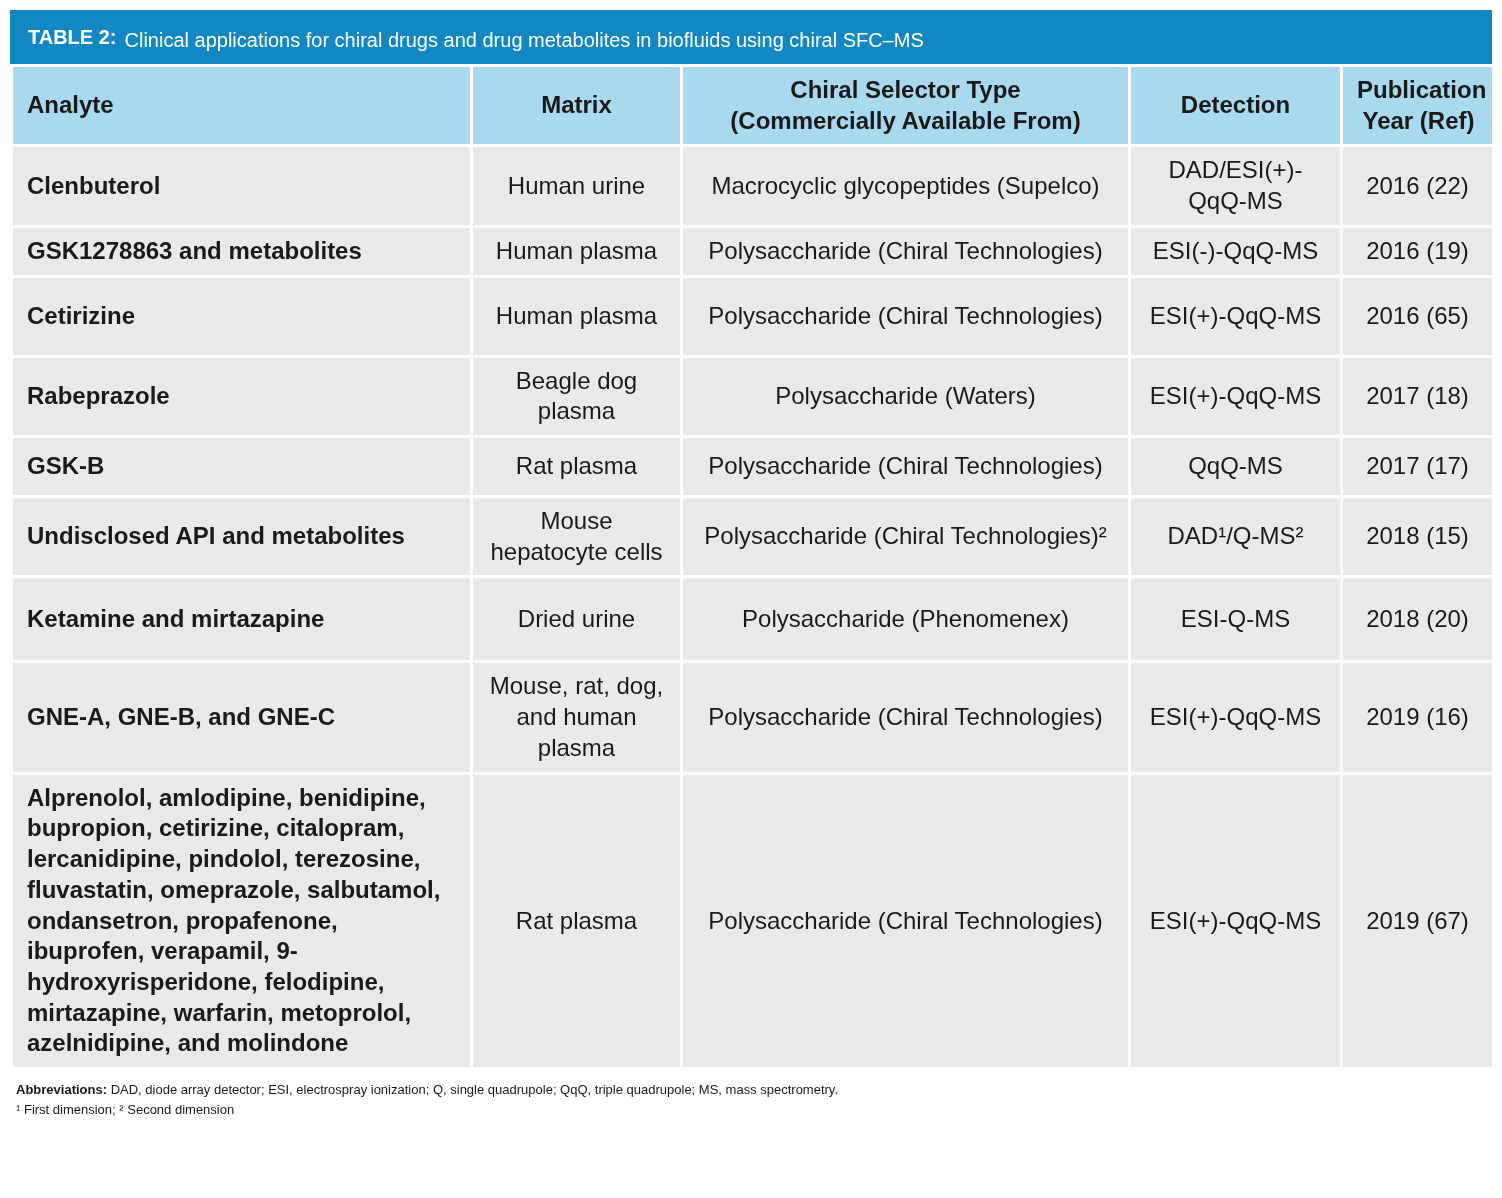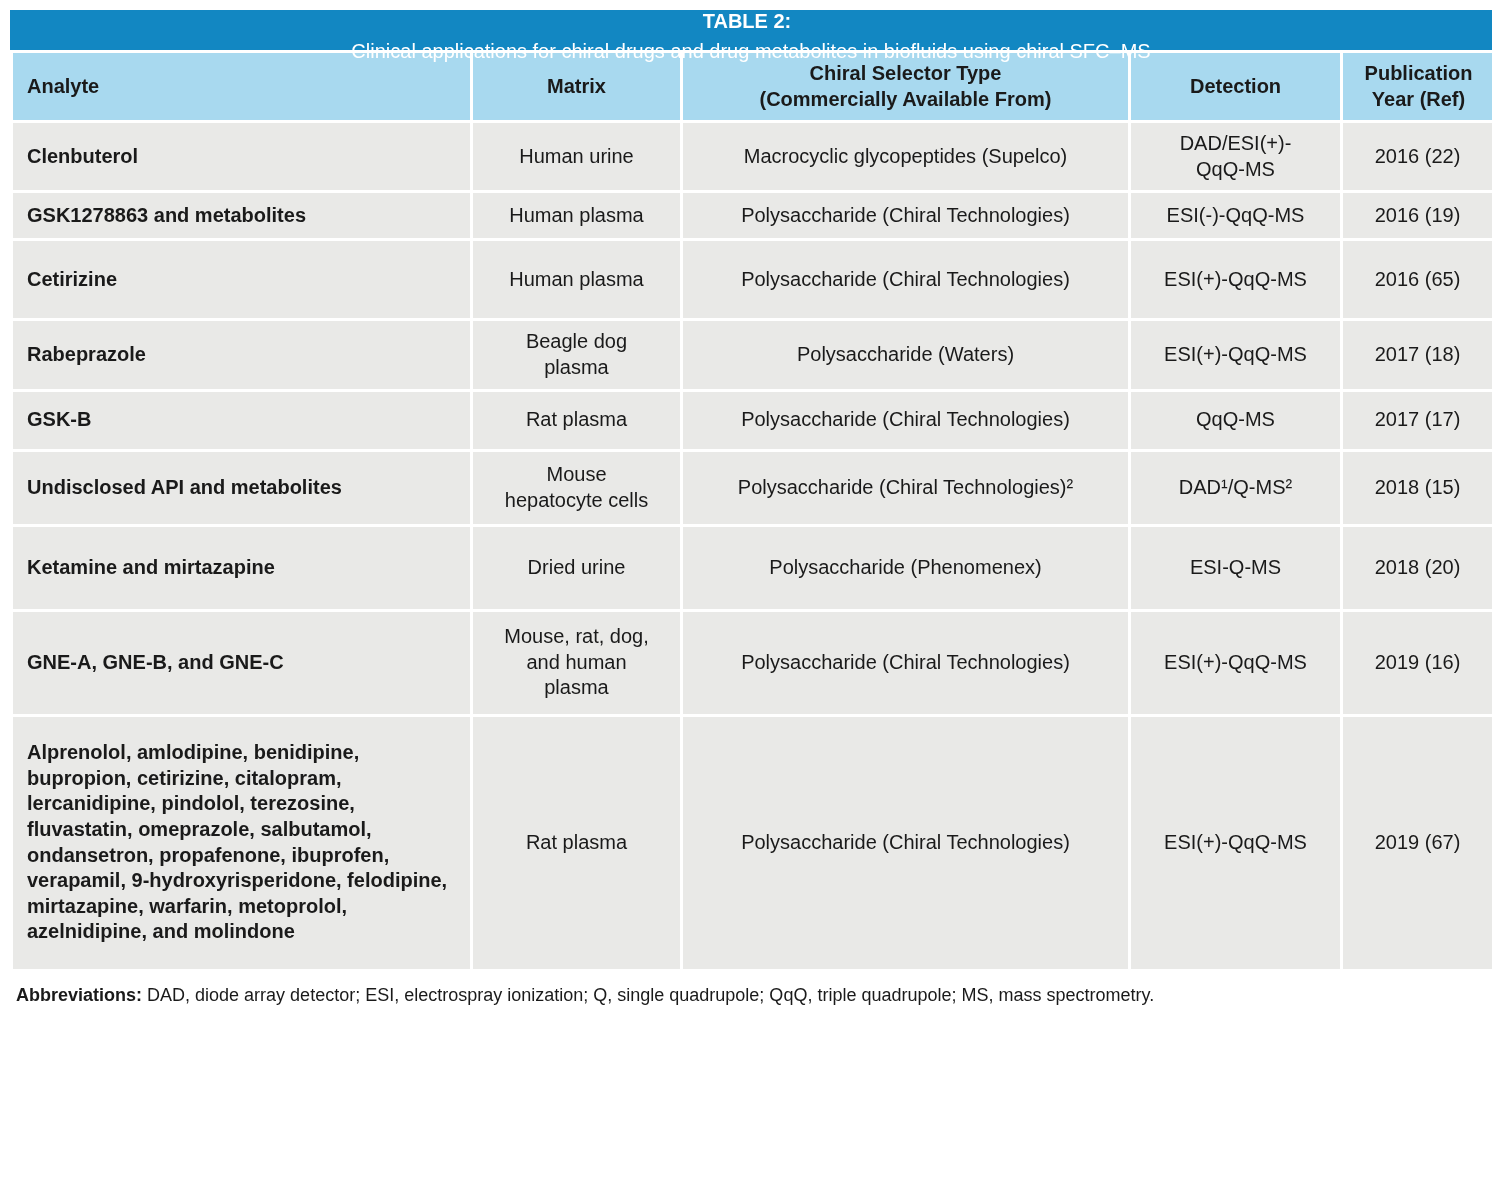--- a/index.html
+++ b/index.html
@@ -12,34 +12,33 @@
   html,body{margin:0;padding:0;background:#ffffff;}
   body{
     width:1502px;
     font-family:"Liberation Sans","DejaVu Sans",sans-serif;
     color:var(--text);
     padding:10px;
   }
   .title-bar{
     background:var(--title-bg);
     color:#ffffff;
-    height:40px;
+    height:54px;
     display:flex;
     align-items:center;
     padding:0 18px;
     font-size:20px;
-    flex-direction:column;
   }
   .title-label{font-weight:bold;margin-right:8px;white-space:nowrap;}
   .title-text{font-weight:normal;margin-top:7px;}
   table.data-table{
     width:1482px;
     border-collapse:collapse;
     table-layout:fixed;
-    font-size:20px;
+    font-size:24px;
   }
   col.c-analyte{width:460px;}
   col.c-matrix{width:210px;}
   col.c-selector{width:448px;}
   col.c-detection{width:212px;}
   col.c-year{width:152px;}
   th,td{
     border:3px solid #ffffff;
     vertical-align:middle;
     padding:8px 12px;
@@ -70,21 +69,21 @@
   tr.r3 td{height:80px;}
   tr.r4 td{height:70px;}
   tr.r5 td{height:70px;}
   tr.r6 td{height:60px;}
   tr.r7 td{height:75px;}
   tr.r8 td{height:85px;}
   tr.r9 td{height:105px;}
   tr.r10 td{height:255px;}
   .footer{
     padding:10px 6px 4px 6px;
-    font-size:18px;
+    font-size:13px;
     line-height:1.5;
   }
   .bold{font-weight:bold;}
 </style>
 </head>
 <body>
 
 <div class="page">
 
   <div class="title-bar">
@@ -181,15 +180,16 @@
         <td>2019 (67)</td>
       </tr>
     </tbody>
   </table>
 
   <div class="footer">
     <div class="abbr-line">
       <span class="bold">Abbreviations:</span>
       <span>DAD, diode array detector; ESI, electrospray ionization; Q, single quadrupole; QqQ, triple quadrupole; MS, mass spectrometry.</span>
     </div>
+    <div class="footnote-line">¹ First dimension; ² Second dimension</div>
   </div>
 
 </div>
 
 </body></html>

